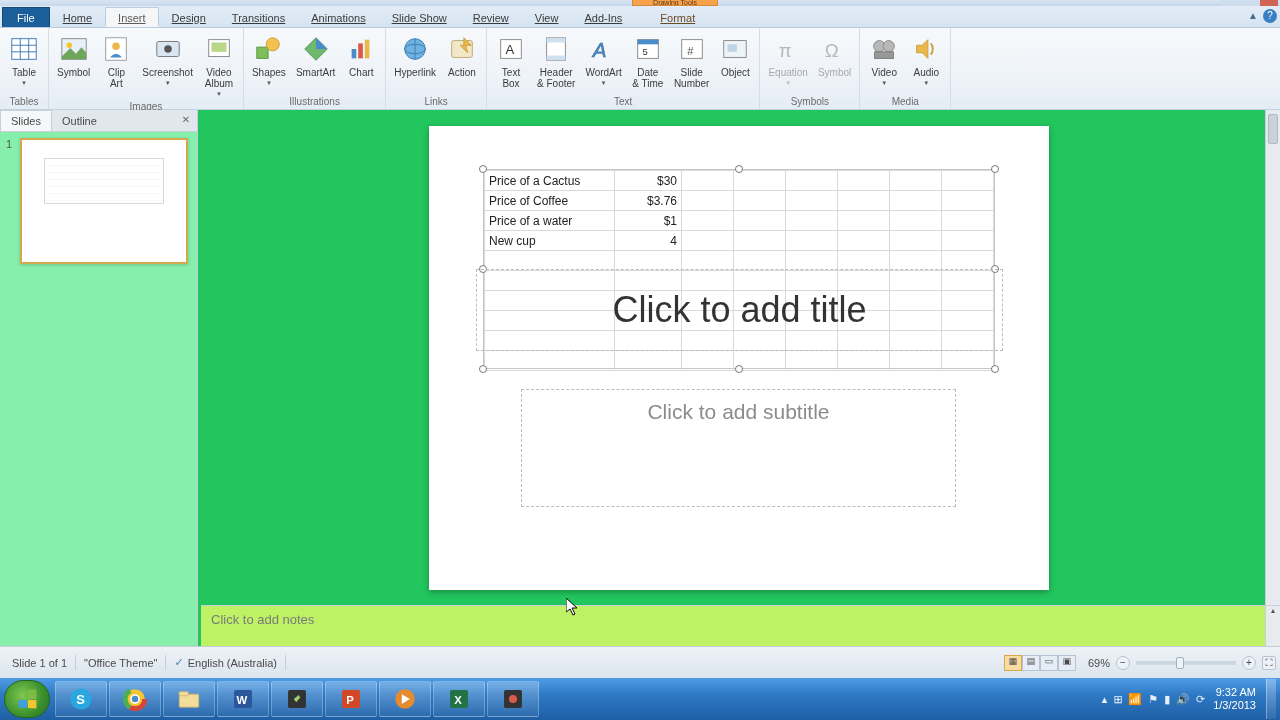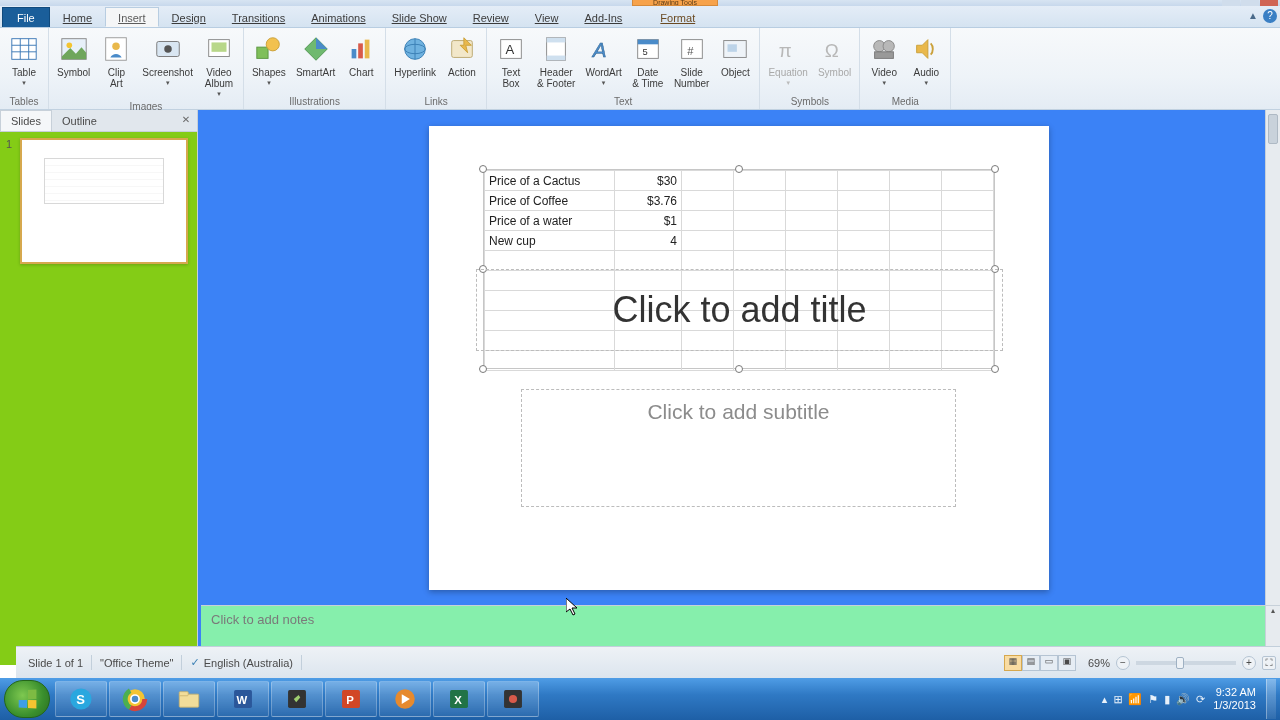--- a/index.html
+++ b/index.html
@@ -29,32 +29,32 @@
 .rbtn .ic { width:32px; height:32px; margin-bottom:2px; display:flex; align-items:center; justify-content:center; }
 .rbtn .lbl { text-align:center; line-height:11px; color:#3b3b3b; }
 .rbtn.disabled .lbl { color:#a9a9a9; }
 .rbtn .arrow-d { font-size:7px; color:#555; margin-top:1px; }
 
 
 .ic svg { width:30px; height:30px; }
 
 
 .content { position:absolute; top:110px; left:0; right:0; bottom:55px; display:flex; }
-.side { width:198px; background:#84cc16; border-right:1px solid #c7d0d9; display:flex; flex-direction:column; }
+.side { width:198px; background:#86efac; border-right:1px solid #c7d0d9; display:flex; flex-direction:column; }
 .side-tabs { height:22px; display:flex; align-items:center; background:#e1e7ed; border-bottom:1px solid #c7d0d9; font-size:11px; position:relative; }
 .side-tab { padding:4px 10px; cursor:pointer; color:#4a4a4a; }
 .side-tab.active { background:#f5f7f9; border:1px solid #c7d0d9; border-bottom:none; }
 .close-x { position:absolute; right:4px; top:4px; width:14px; height:14px; font-size:10px; text-align:center; color:#6a6a6a; cursor:pointer; }
 .thumbs { flex:1; overflow:auto; padding:6px; }
 .thumb-wrap { display:flex; gap:4px; }
 .thumb-num { font-size:11px; color:#555; width:10px; }
 .thumb { width:168px; height:126px; background:#fff; border:2px solid #d6a84e; box-shadow:0 1px 3px rgba(0,0,0,0.2); position:relative; }
 .thumb-inner { position:absolute; top:18px; left:22px; right:22px; height:46px; border:1px solid #d8d8d8; background:repeating-linear-gradient(#fff,#fff 6px,#efefef 7px); font-size:4px; color:#444; padding:2px; }
 
-.canvas-area { flex:1; background:#3b82f6; overflow:auto; position:relative; display:flex; justify-content:center; padding-top:16px; }
+.canvas-area { flex:1; background:#22c55e; overflow:auto; position:relative; display:flex; justify-content:center; padding-top:16px; }
 .slide { width:620px; height:464px; background:#fff; box-shadow:0 2px 6px rgba(0,0,0,0.3); position:relative; }
 .vscroll { position:absolute; right:0; top:0; bottom:0; width:15px; background:#e7ebef; border-left:1px solid #c7d0d9; }
 .vscroll-thumb { position:absolute; top:4px; left:2px; right:2px; height:30px; background:#c9d2db; border:1px solid #aeb9c4; border-radius:2px; }
 
 
 .sheet-obj { position:absolute; top:43px; left:54px; width:512px; height:200px; border:1px solid #c6c6c6; background:#fff; }
 .sheet-obj .handle { position:absolute; width:8px; height:8px; background:#fff; border:1px solid #7a7a7a; border-radius:50%; }
 .sheet-obj .h-tl{top:-5px;left:-5px}.sheet-obj .h-tr{top:-5px;right:-5px}.sheet-obj .h-bl{bottom:-5px;left:-5px}.sheet-obj .h-br{bottom:-5px;right:-5px}
 .sheet-obj .h-tm{top:-5px;left:calc(50% - 4px)}.sheet-obj .h-bm{bottom:-5px;left:calc(50% - 4px)}
 .sheet-obj .h-ml{left:-5px;top:calc(50% - 4px)}.sheet-obj .h-mr{right:-5px;top:calc(50% - 4px)}
@@ -67,27 +67,27 @@
 .sheet-tbl { width:100%; height:100%; border-collapse:collapse; }
 .sheet-tbl td { border:1px solid #d9d9d9; font-size:12px; padding:1px 4px; height:20px; vertical-align:middle; color:#222; }
 .sheet-tbl td.num { text-align:right; }
 .sheet-tbl td.lbl { width:130px; }
 .sheet-tbl td.val { width:60px;padding-left:32px; }
 
 .title-ph { position:absolute; top:143px; left:47px; width:527px; height:82px; border:1px dashed #bcbcbc; display:flex; align-items:center; justify-content:center; font-size:36px; color:#333; }
 .sub-ph { position:absolute; top:263px; left:92px; width:435px; height:118px; border:1px dashed #bcbcbc; padding:10px 14px; font-size:21px; color:#8c8c8c; text-align:center; }
 
 
-.notes { position:absolute; left:201px; right:0; bottom:55px; top:605px; background:#86efac; border-top:1px solid #c7d0d9; padding:6px 10px; font-size:13px; color:#7a7a7a; }
+.notes { position:absolute; left:201px; right:0; bottom:55px; top:605px; background:#bef264; border-top:1px solid #c7d0d9; padding:6px 10px; font-size:13px; color:#7a7a7a; }
 .notes-scroll { position:absolute; right:0; top:0; bottom:0; width:15px; background:#e7ebef; border-left:1px solid #c7d0d9; }
 .notes-scroll .up,.notes-scroll .dn { position:absolute; left:0; right:0; height:14px; font-size:8px; text-align:center; color:#555; }
 .notes-scroll .up{top:0}.notes-scroll .dn{bottom:0}
 
 
-.status { position:absolute; left:0; right:0; bottom:42px; height:32px; background:linear-gradient(#eef2f6,#dce5ee); border-top:1px solid #c2cfdb; display:flex; align-items:center; font-size:11px; color:#4a4a4a; padding:8px 4px;margin-left:16px; }
+.status { position:absolute; left:0; right:0; bottom:42px; height:32px; background:linear-gradient(#eef2f6,#dce5ee); border-top:1px solid #c2cfdb; display:flex; align-items:center; font-size:11px; color:#4a4a4a; padding:8px 4px; }
 .status .seg { padding:0 8px; border-right:1px solid #c2cfdb; height:100%; display:flex; align-items:center; gap:4px; }
 .status .spacer { flex:1; }
 .view-btns { display:flex; gap:0; margin-right:6px; }
 .view-btn { width:18px; height:16px; border:1px solid #b5c4d3; background:#e6edf4; font-size:9px; text-align:center; }
 .view-btn.active { background:#f9dca2; border-color:#d6a84e; }
 .zoom-pct { padding:0 6px; }
 .zoom-slider { width:100px; height:4px; background:#cdd7e1; position:relative; margin:0 6px; }
 .zoom-slider .knob { position:absolute; top:-4px; left:40px; width:8px; height:12px; background:#eef2f6; border:1px solid #9fb1c3; border-radius:2px; }
 .zbtn { width:14px; height:14px; border:1px solid #b5c4d3; border-radius:7px; text-align:center; font-size:10px; line-height:12px; background:#eef2f6; }
 

